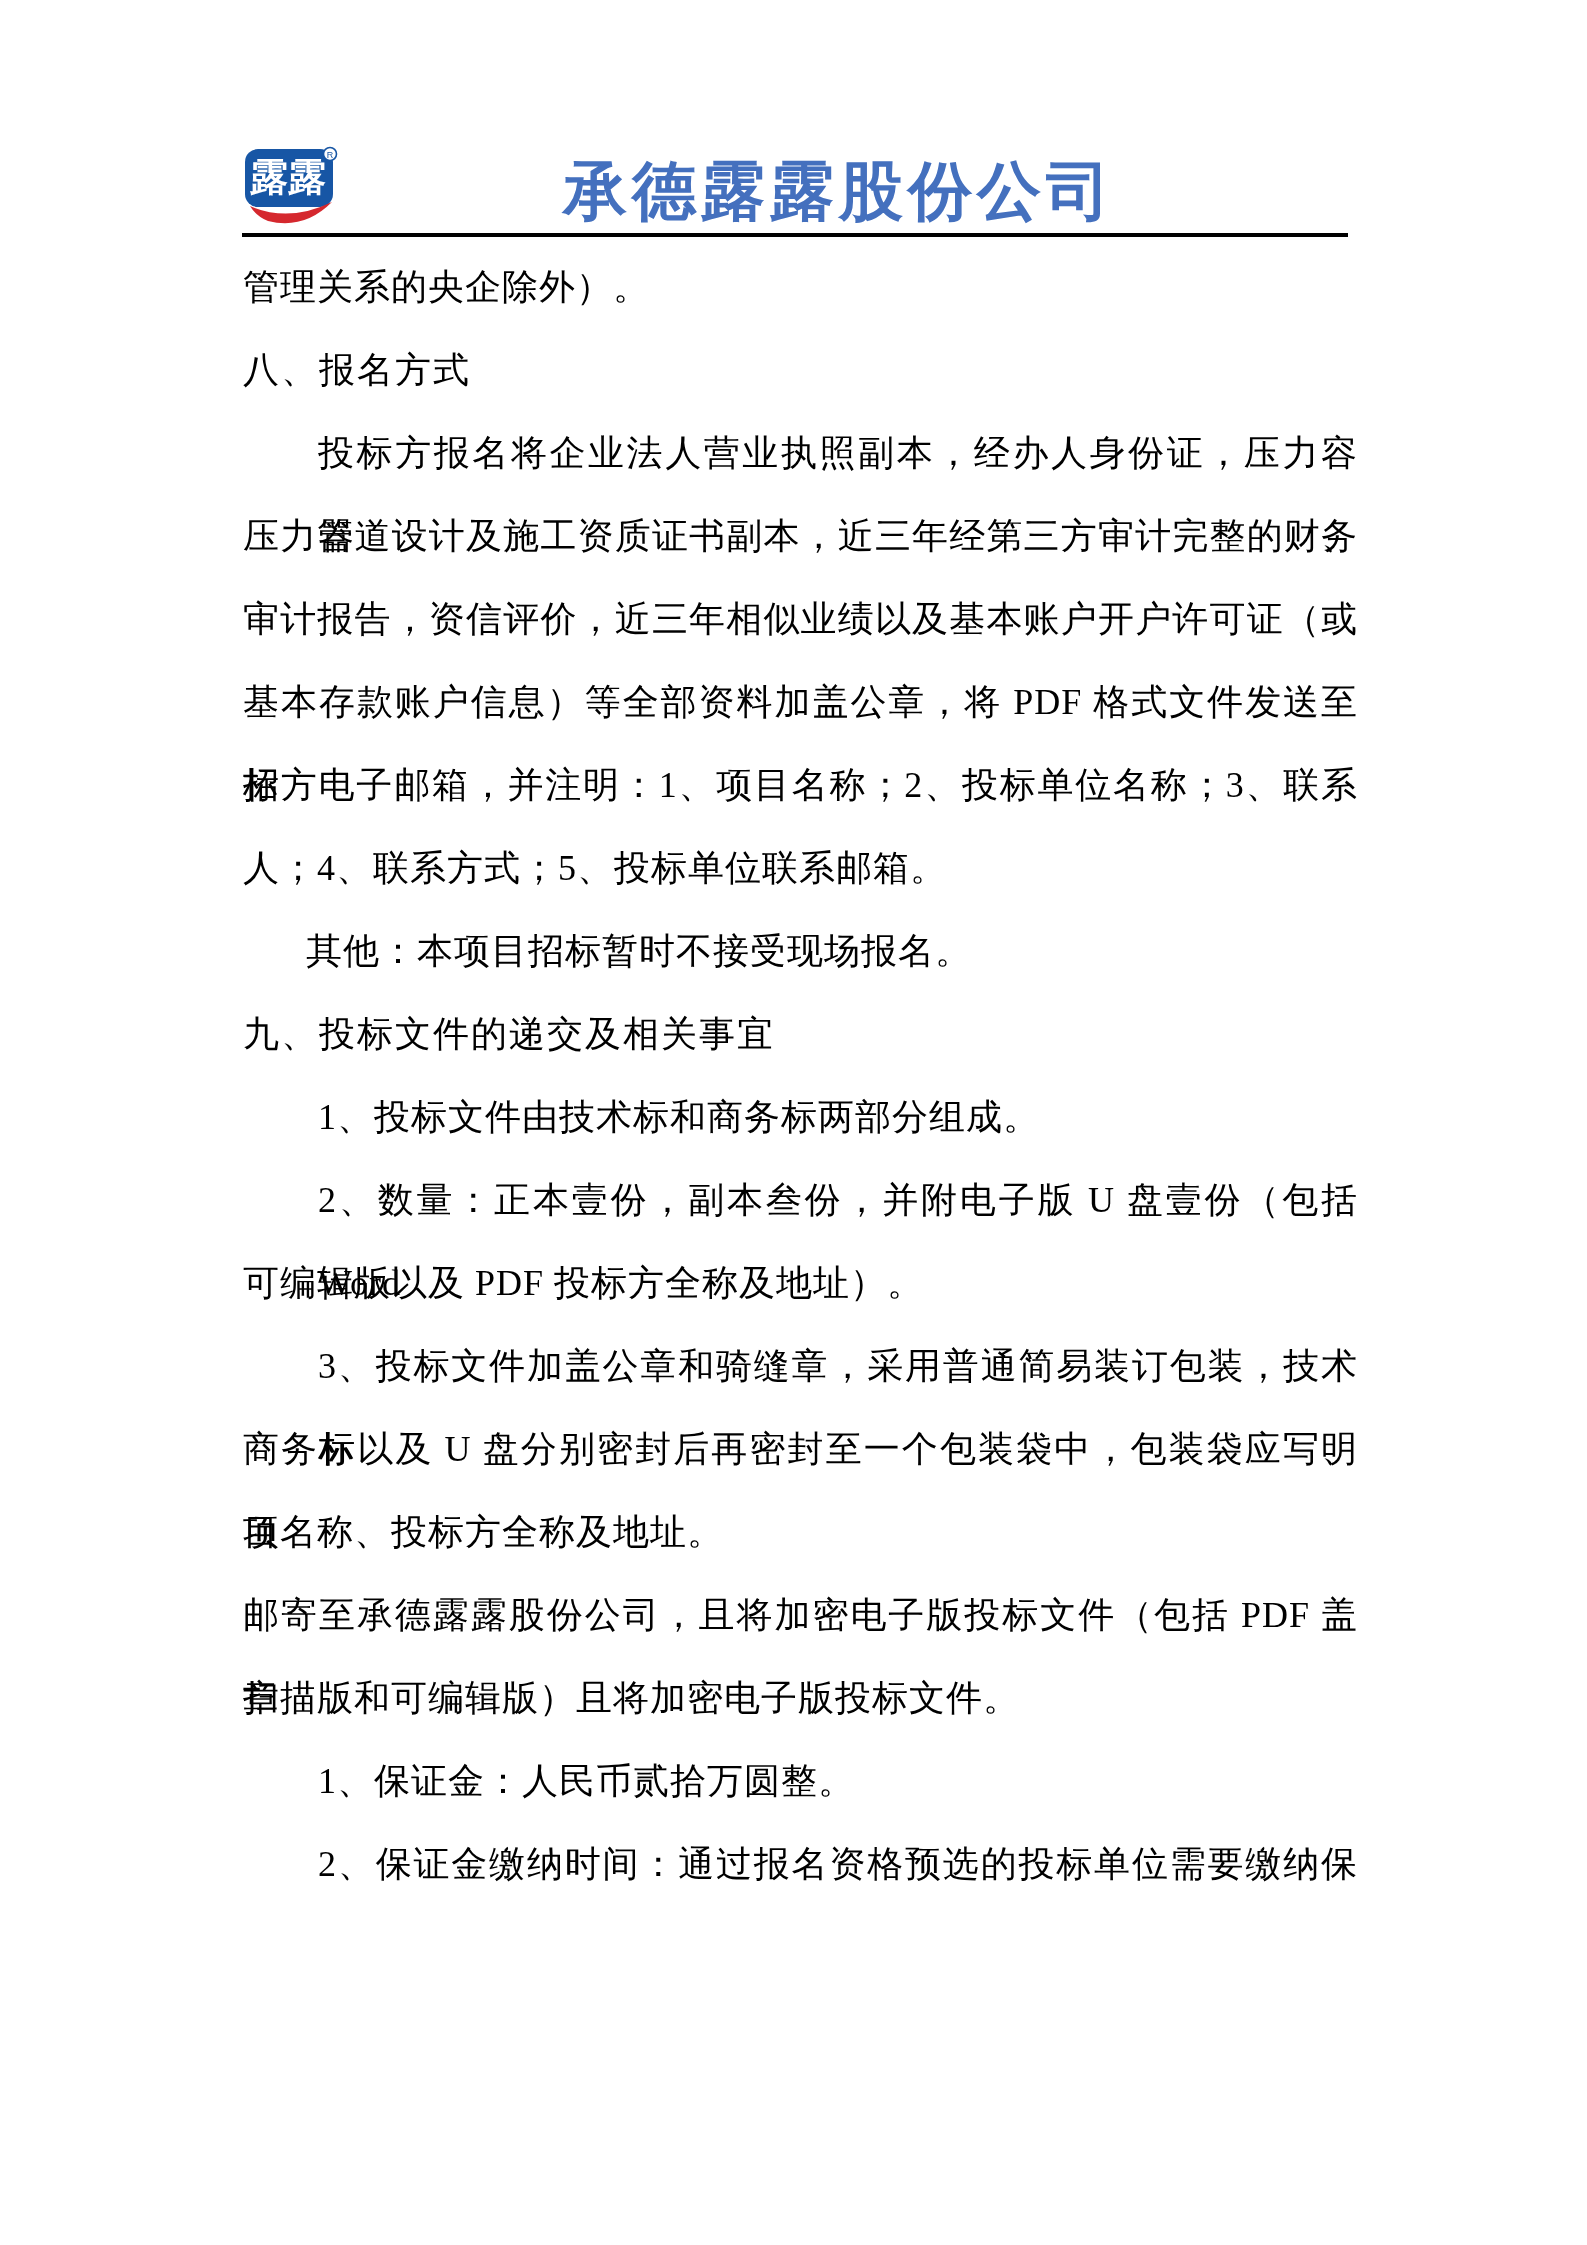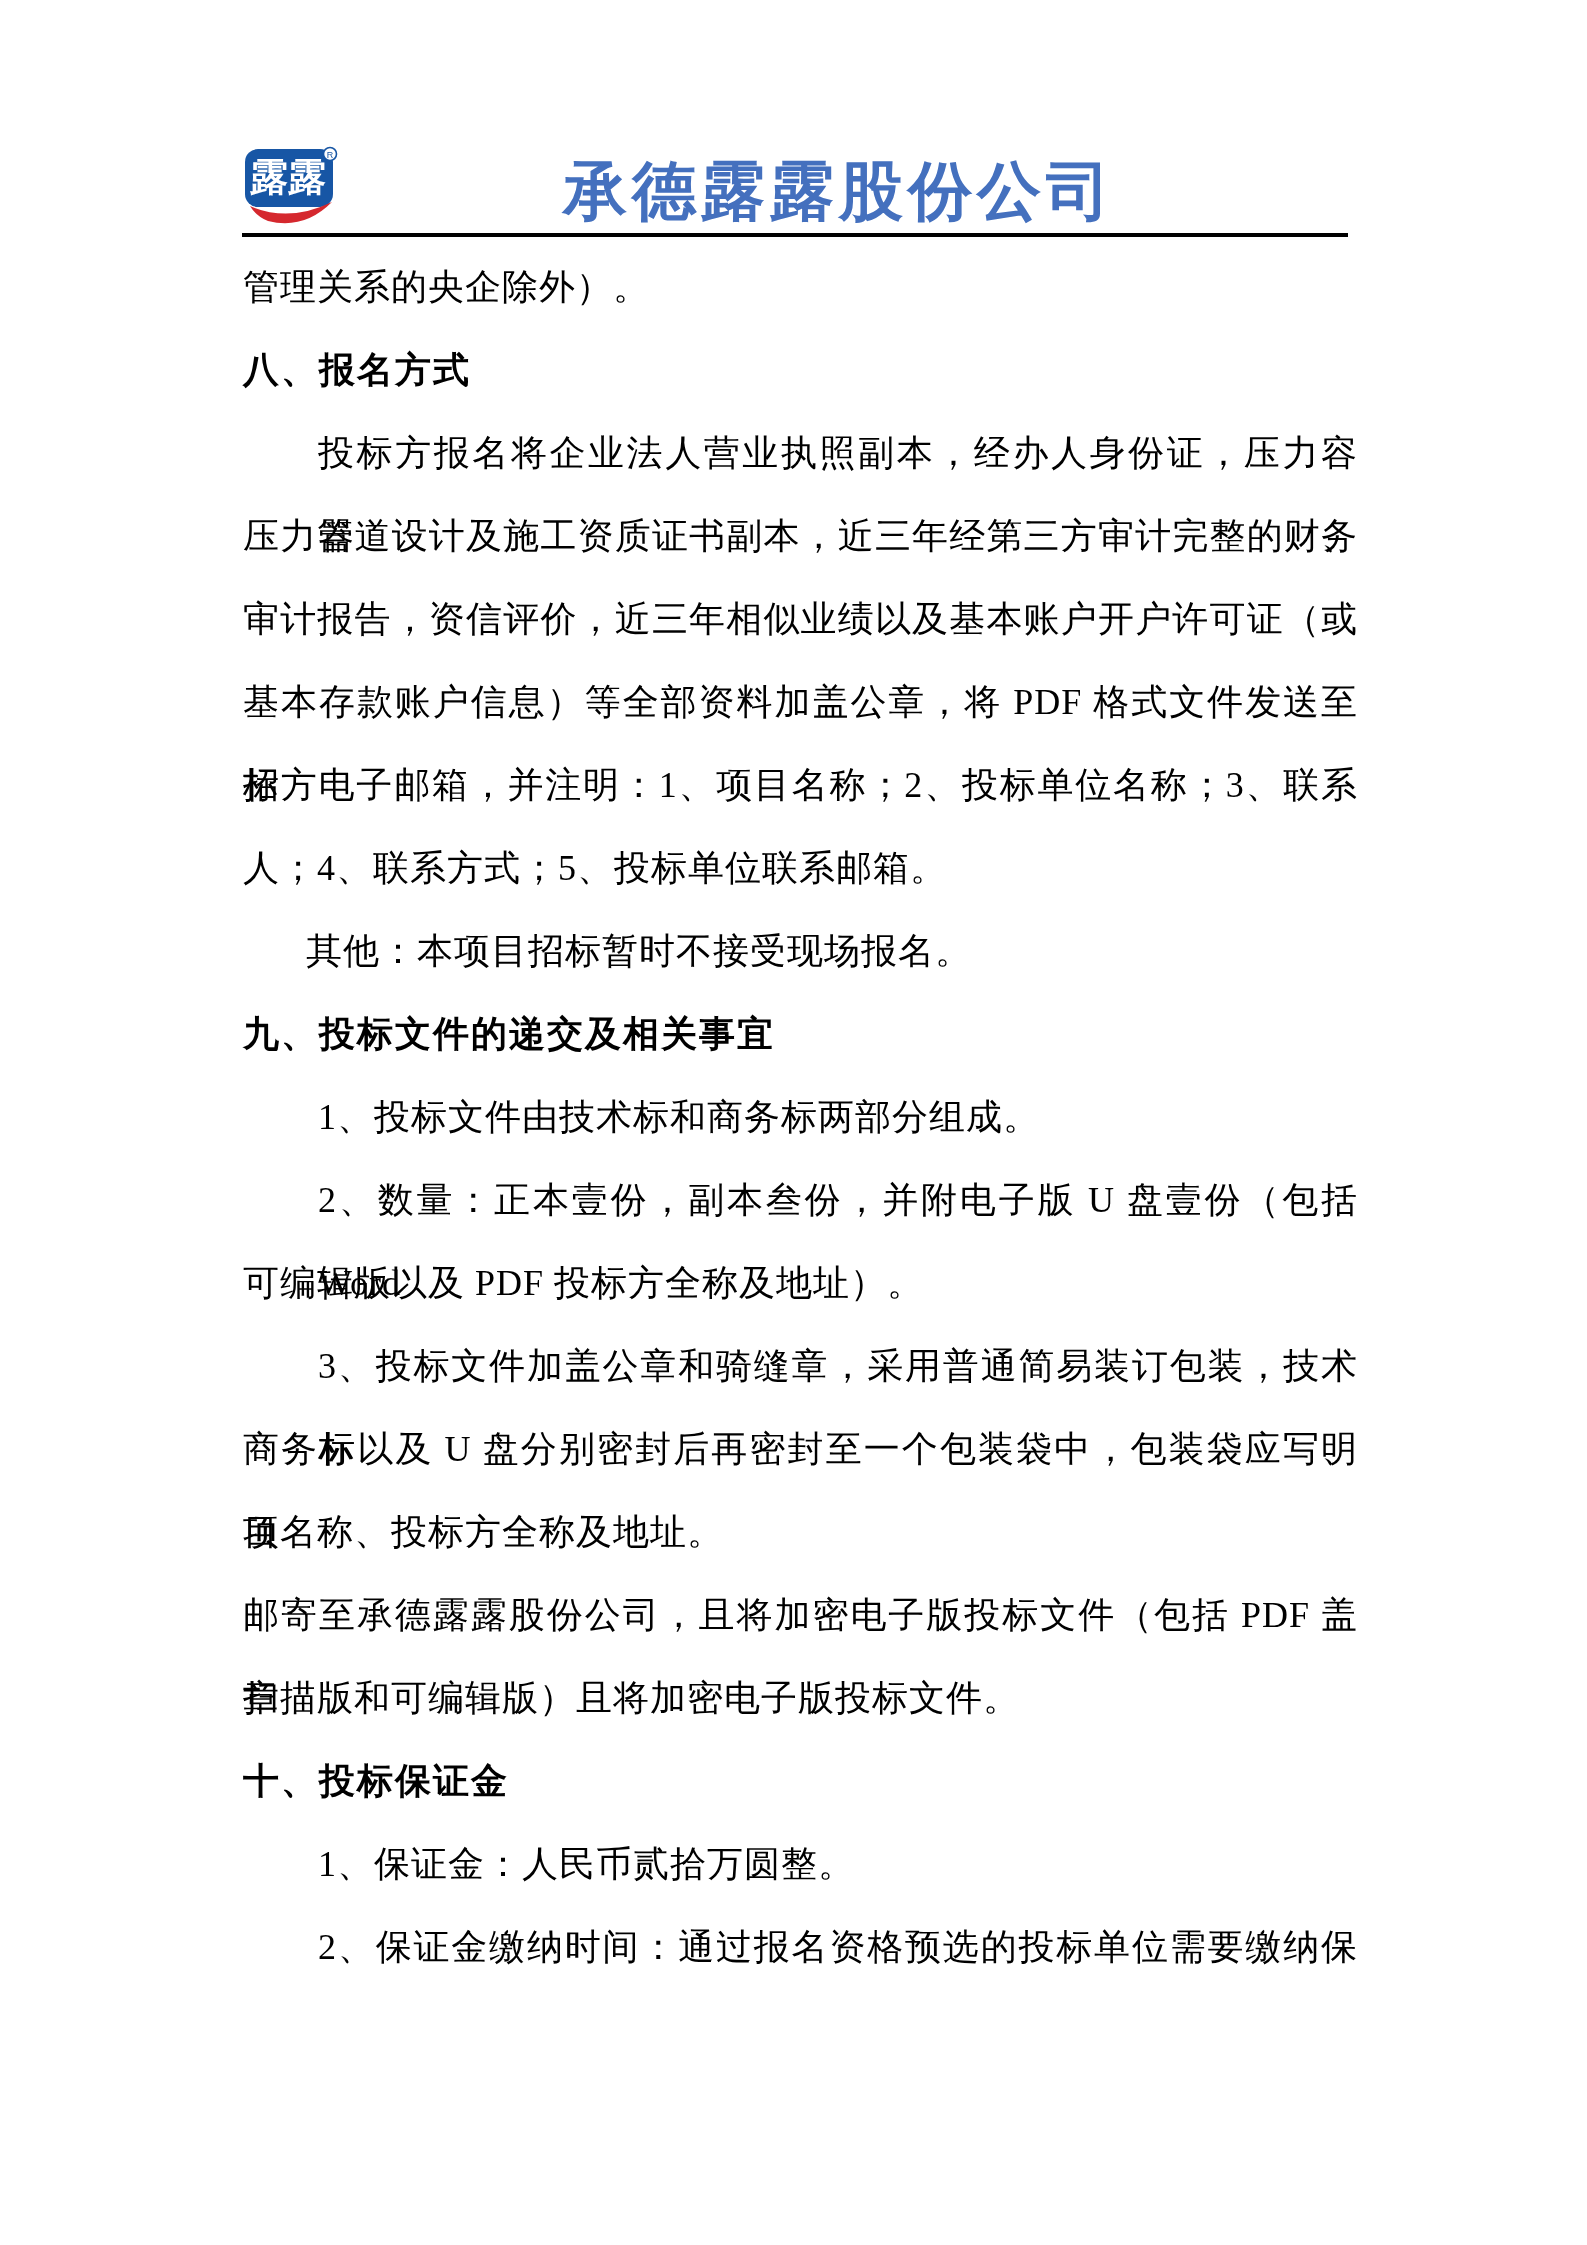--- a/index.html
+++ b/index.html
@@ -31,21 +31,21 @@
   }
 
   
   .content{
     position:absolute;left:243px;top:246px;width:1115px;
   }
   .ln{
     font-size:36px;line-height:83px;height:83px;
     letter-spacing:1px;white-space:nowrap;
   }
-  .ln.hd{font-weight:bold;letter-spacing:2px;}
+  .ln.hd{font-weight:normal;letter-spacing:2px;}
   .ln.ind{padding-left:75px;}
   .ln.ind-sm{padding-left:63px;}
   .ln.jf{
     white-space:normal;
     text-align:justify;
     text-align-last:justify;
   }
 </style>
 </head>
 <body>
@@ -78,18 +78,17 @@
     <div class="ln ind-sm">其他：本项目招标暂时不接受现场报名。</div>
     <div class="ln hd">九、投标文件的递交及相关事宜</div>
     <div class="ln ind">1、投标文件由技术标和商务标两部分组成。</div>
     <div class="ln ind jf">2、数量：正本壹份，副本叁份，并附电子版 U 盘壹份（包括 Word</div>
     <div class="ln">可编辑版以及 PDF 投标方全称及地址）。</div>
     <div class="ln ind jf">3、投标文件加盖公章和骑缝章，采用普通简易装订包装，技术标、</div>
     <div class="ln jf">商务标以及 U 盘分别密封后再密封至一个包装袋中，包装袋应写明项</div>
     <div class="ln">目名称、投标方全称及地址。</div>
     <div class="ln jf">邮寄至承德露露股份公司，且将加密电子版投标文件（包括 PDF 盖章</div>
     <div class="ln">扫描版和可编辑版）且将加密电子版投标文件。</div>
-    <div class="ln hd">十、投标保证金</div>
     <div class="ln ind">1、保证金：人民币贰拾万圆整。</div>
     <div class="ln ind jf">2、保证金缴纳时间：通过报名资格预选的投标单位需要缴纳保</div>
   </div>
 
 </div>
 
 </body></html>

